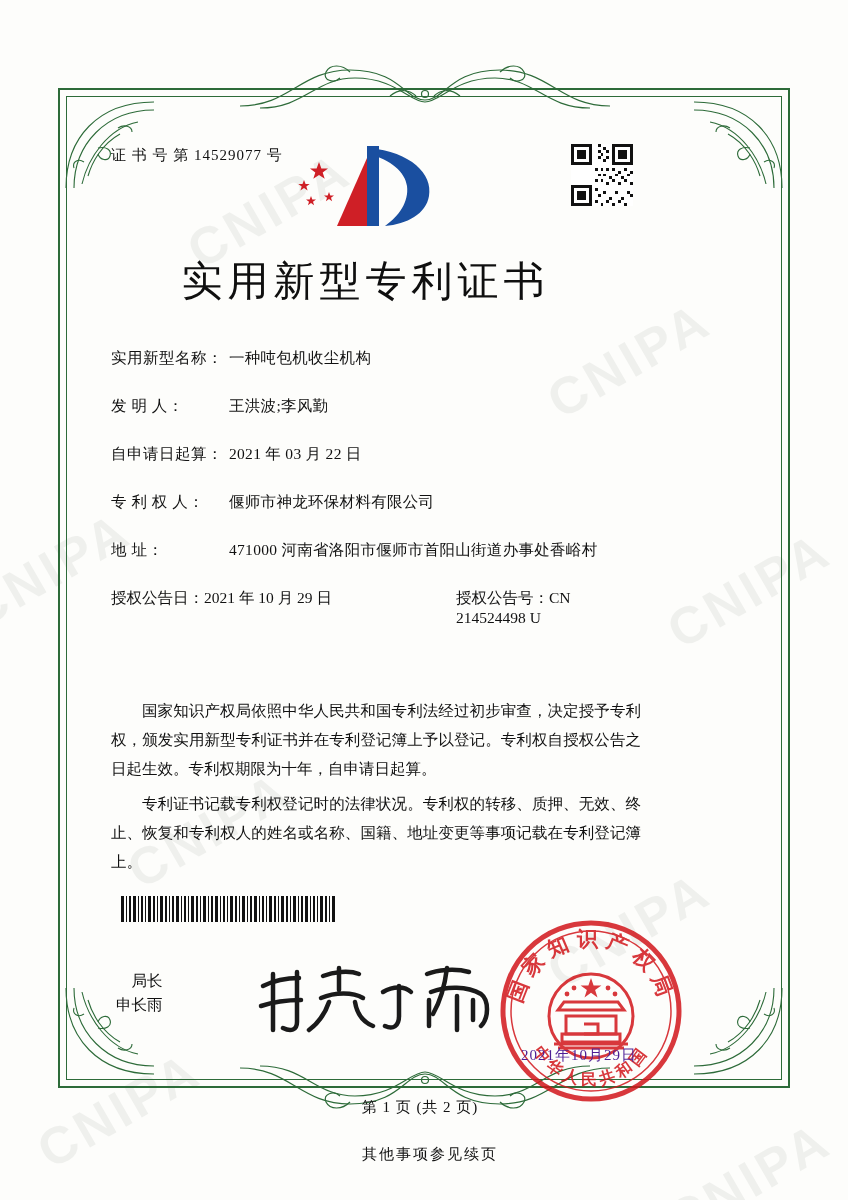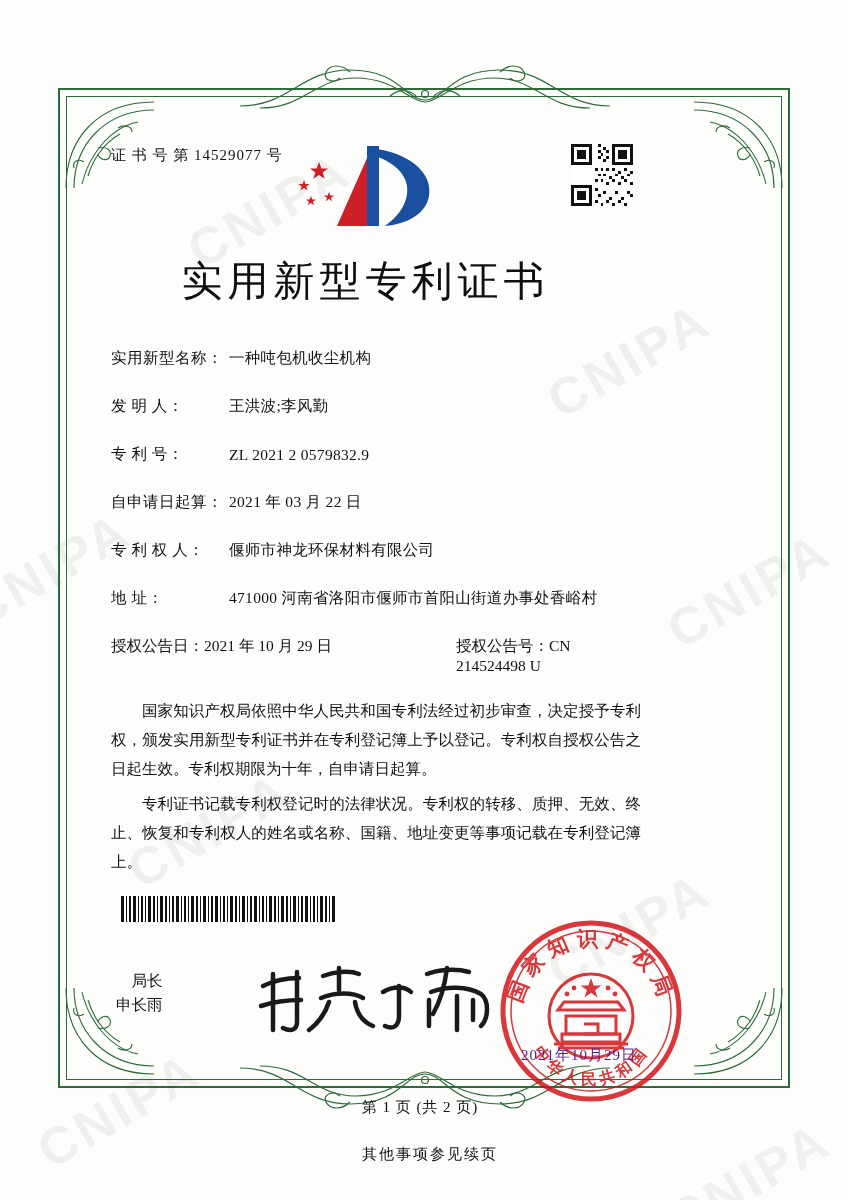--- a/index.html
+++ b/index.html
@@ -413,24 +413,20 @@
     <div class="fields">
       <div class="field">
         <span class="lbl">实用新型名称：</span>
         <span class="val">一种吨包机收尘机构</span>
       </div>
       <div class="field">
         <span class="lbl">发 明 人：</span>
         <span class="val">王洪波;李风勤</span>
       </div>
       <div class="field">
-        <span class="lbl">专 利 号：</span>
-        <span class="val">ZL 2021 2 0579832.9</span>
-      </div>
-      <div class="field">
         <span class="lbl">自申请日起算：</span>
         <span class="val">2021 年 03 月 22 日</span>
       </div>
       <div class="field">
         <span class="lbl">专 利 权 人：</span>
         <span class="val">偃师市神龙环保材料有限公司</span>
       </div>
       <div class="field">
         <span class="lbl">地 址：</span>
         <span class="val">471000 河南省洛阳市偃师市首阳山街道办事处香峪村</span>

